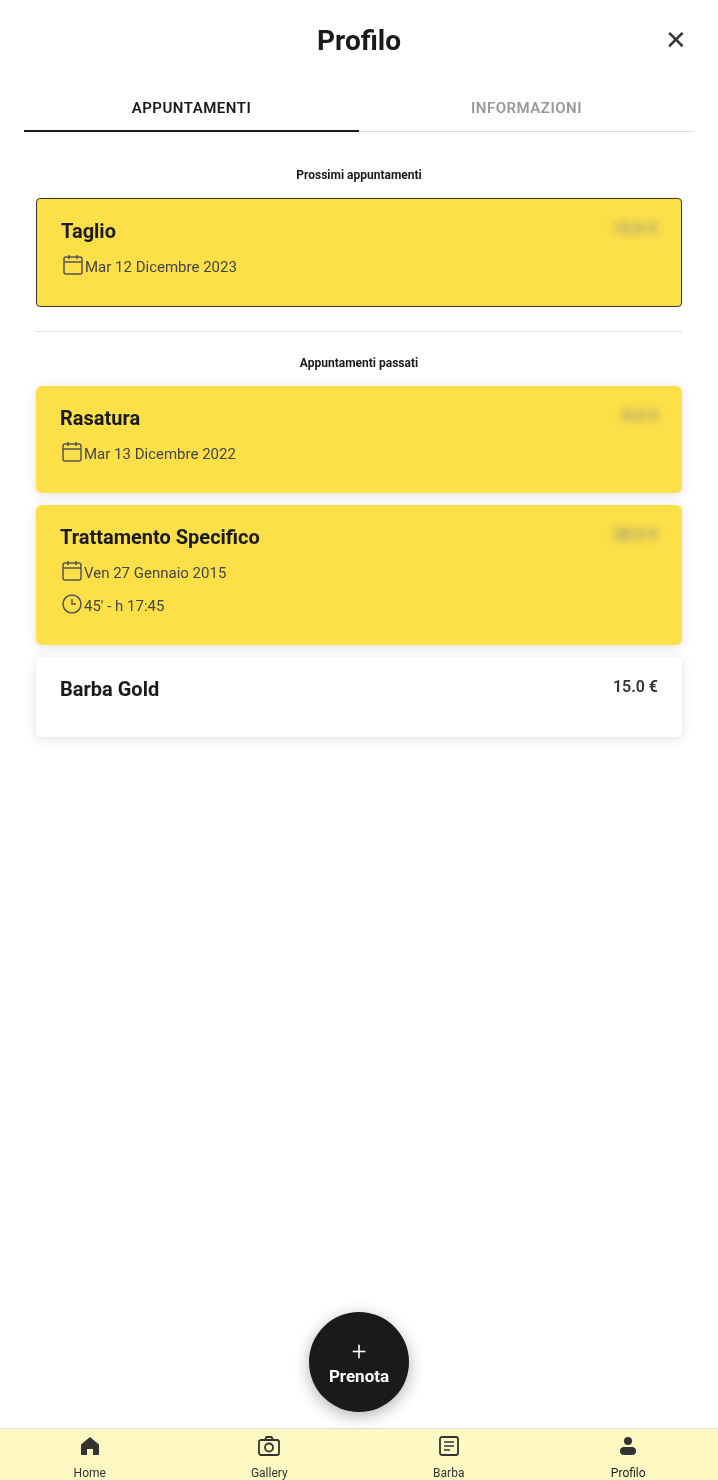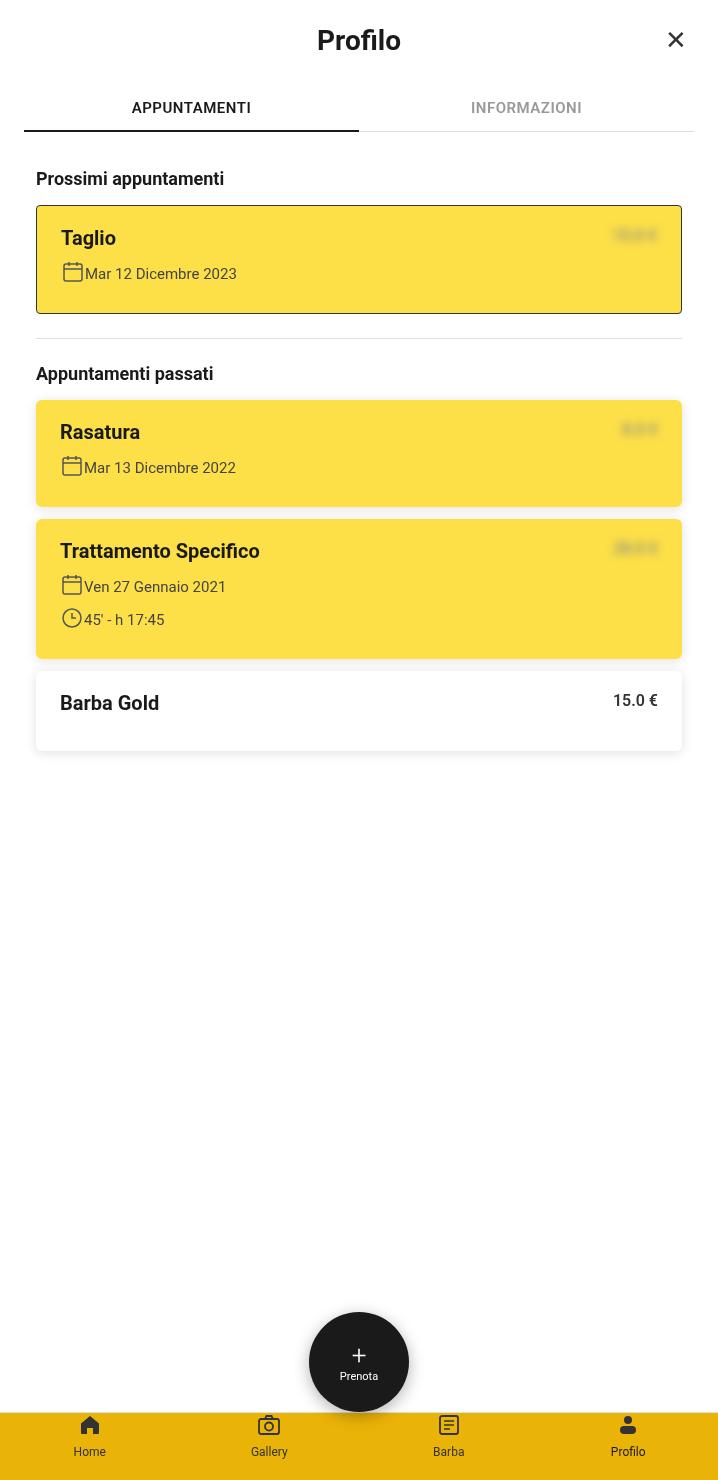--- a/index.html
+++ b/index.html
@@ -70,24 +70,25 @@
       height: 2px;
       background: #1a1a1a;
     }
 
     
     .content {
       padding: 24px 36px;
     }
 
     .section-title {
-      font-size: 18px;
+      font-size: 12px;
       font-weight: 700;
       color: #1a1a1a;
       margin-bottom: 16px;
+      text-align: center;
     }
 
     
     .appointment-card {
       border: 1px solid #333;
       border-radius: 4px;
       padding: 20px 24px;
       margin-bottom: 16px;
       background: #fde047;
       position: relative;
@@ -170,35 +171,35 @@
       cursor: pointer;
       box-shadow: 0 4px 16px rgba(0,0,0,0.3);
       gap: 2px;
     }
     .fab-plus {
       font-size: 26px;
       font-weight: 300;
       line-height: 1;
     }
     .fab-label {
-      font-size: 11px;
-      font-weight: 400;
+      font-size: 17px;
+      font-weight: 700;
     }
 
     
     .bottom-nav {
       position: fixed;
       bottom: 0;
       left: 0;
       width: 718px;
-      height: 68px;
-      background: #eab308;
+      height: 52px;
+      background: #fef9c3;
       border-top: 1px solid #e0e0e0;
       display: flex;
-      align-items: flex-start;
+      align-items: flex-end;
     }
     .nav-item {
       flex: 1;
       display: flex;
       flex-direction: column;
       align-items: center;
       justify-content: center;
       gap: 4px;
       cursor: pointer;
       color: #333;
@@ -292,21 +293,21 @@
     </div>
     <div class="card-detail">
       <span class="card-icon">
         <svg class="svg-icon" viewBox="0 0 24 24" xmlns="http://www.w3.org/2000/svg">
           <rect x="3" y="4" width="18" height="17" rx="2" fill="none" stroke="#555" stroke-width="1.5"></rect>
           <line x1="3" y1="9" x2="21" y2="9" stroke="#555" stroke-width="1.5"></line>
           <line x1="8" y1="2" x2="8" y2="6" stroke="#555" stroke-width="1.5"></line>
           <line x1="16" y1="2" x2="16" y2="6" stroke="#555" stroke-width="1.5"></line>
         </svg>
       </span>
-      <span>Ven 27 Gennaio 2021</span>
+      <span>Ven 27 Gennaio 2015</span>
     </div>
     <div class="card-detail">
       <span class="card-icon">
         <svg class="svg-icon" viewBox="0 0 24 24" xmlns="http://www.w3.org/2000/svg">
           <circle cx="12" cy="12" r="9" fill="none" stroke="#555" stroke-width="1.5"></circle>
           <polyline points="12,7 12,12 16,12" fill="none" stroke="#555" stroke-width="1.5"></polyline>
         </svg>
       </span>
       <span>45' - h 17:45</span>
     </div>

